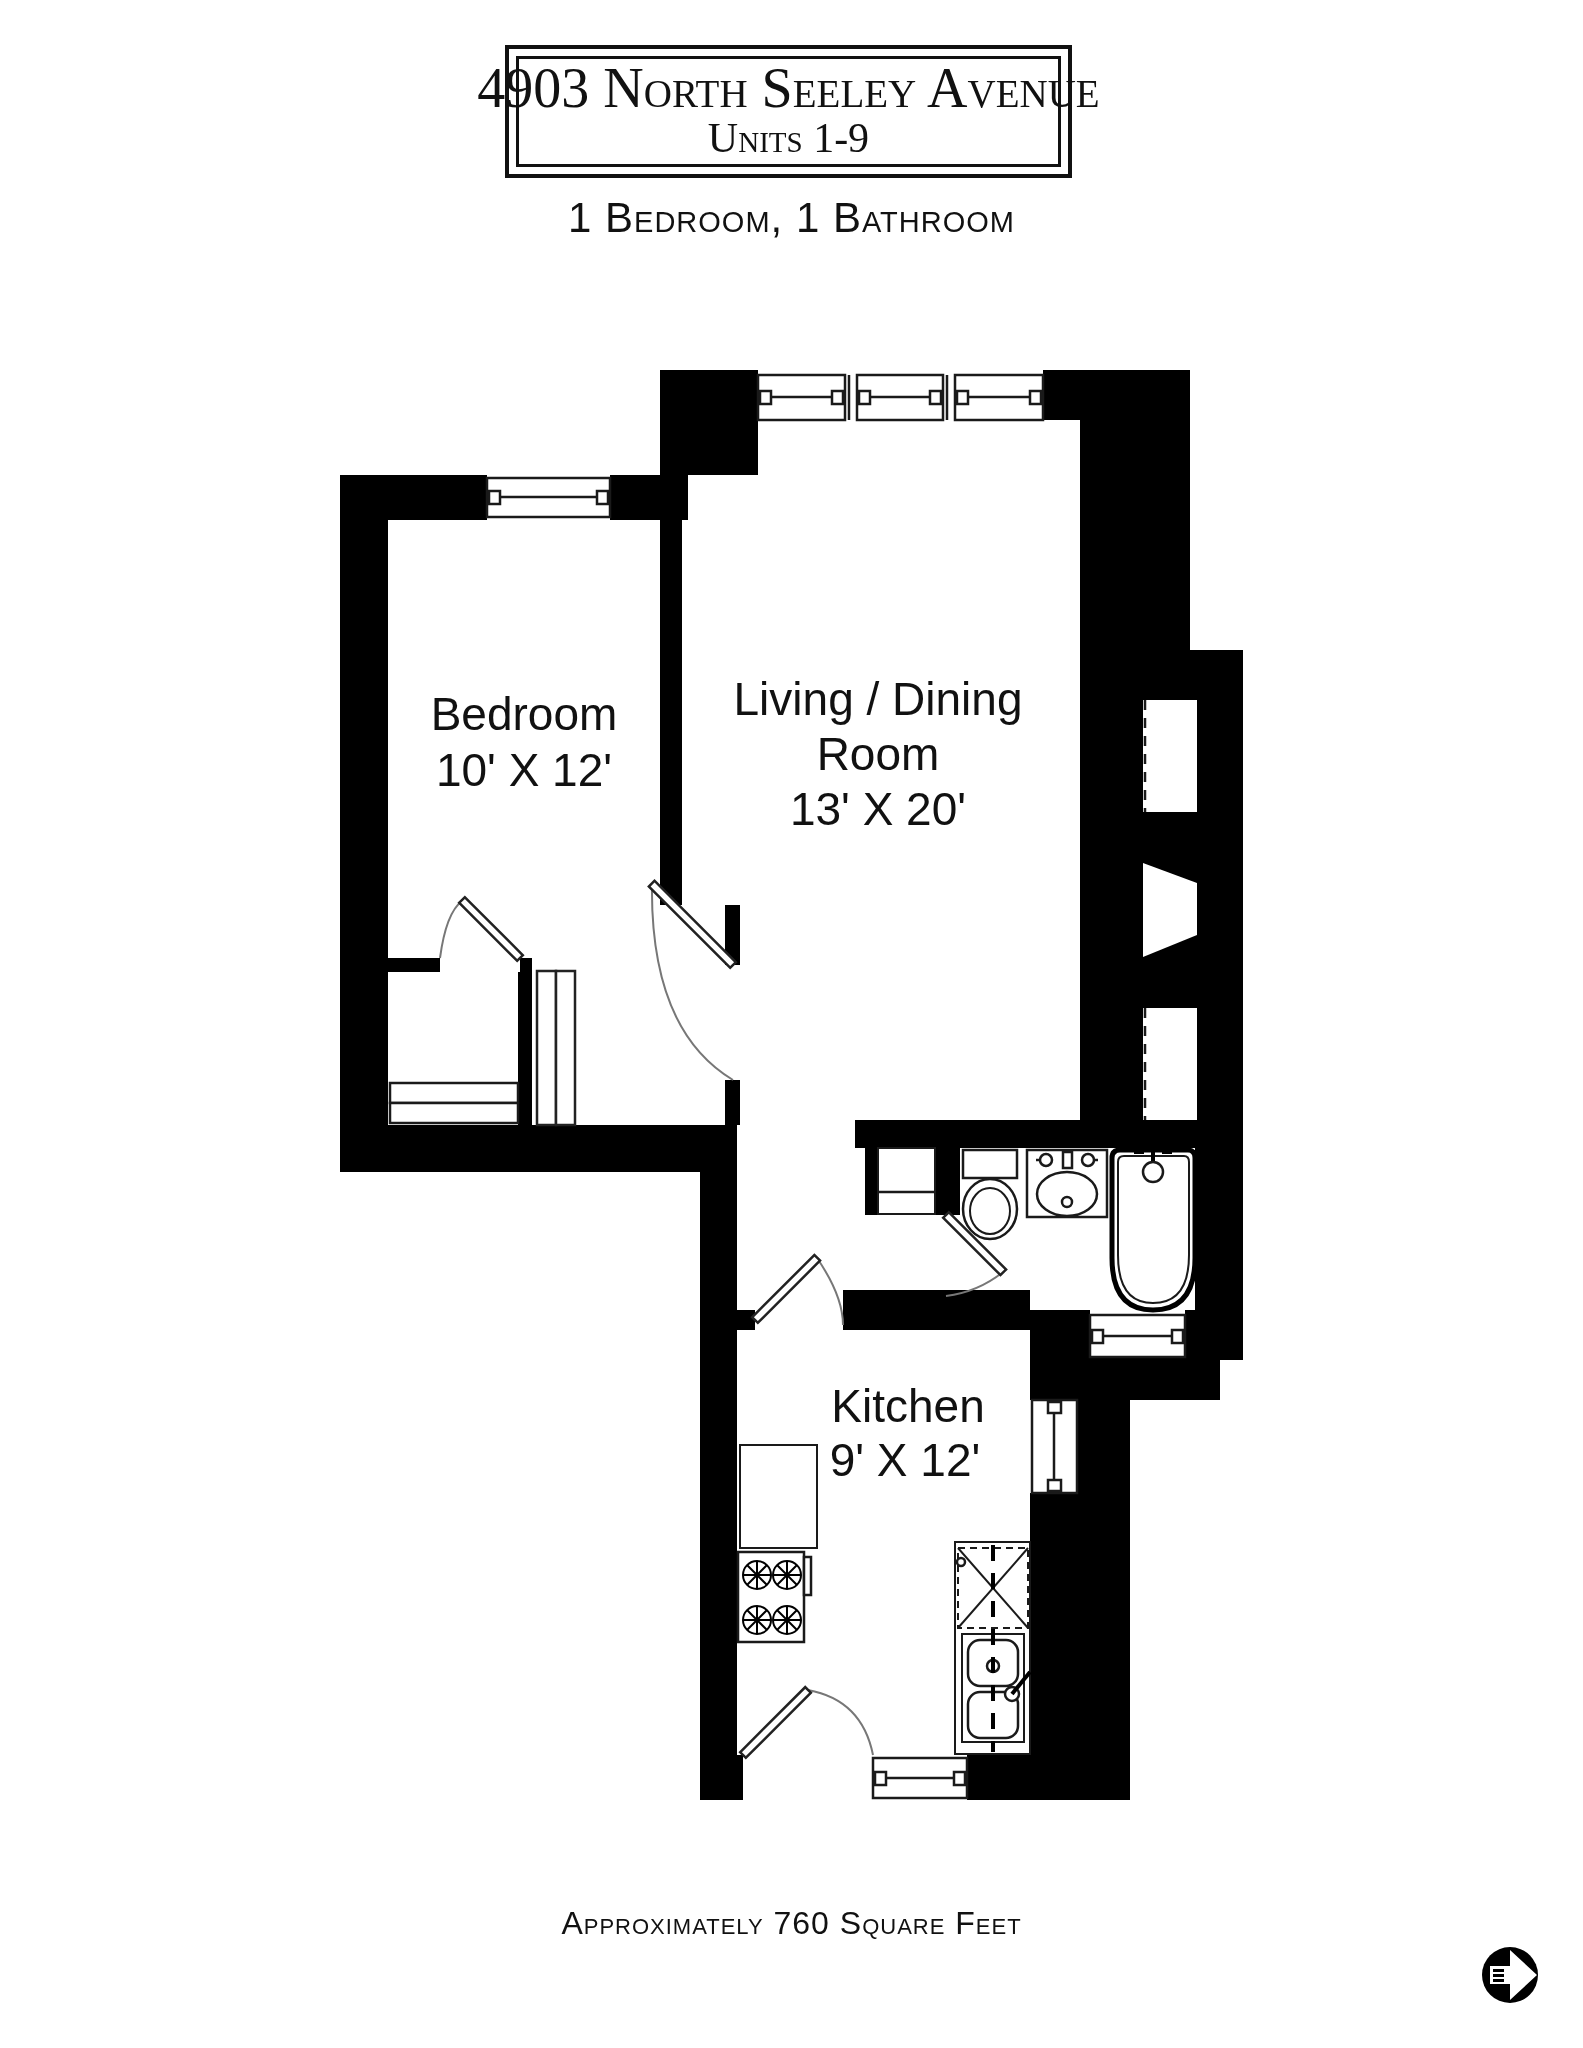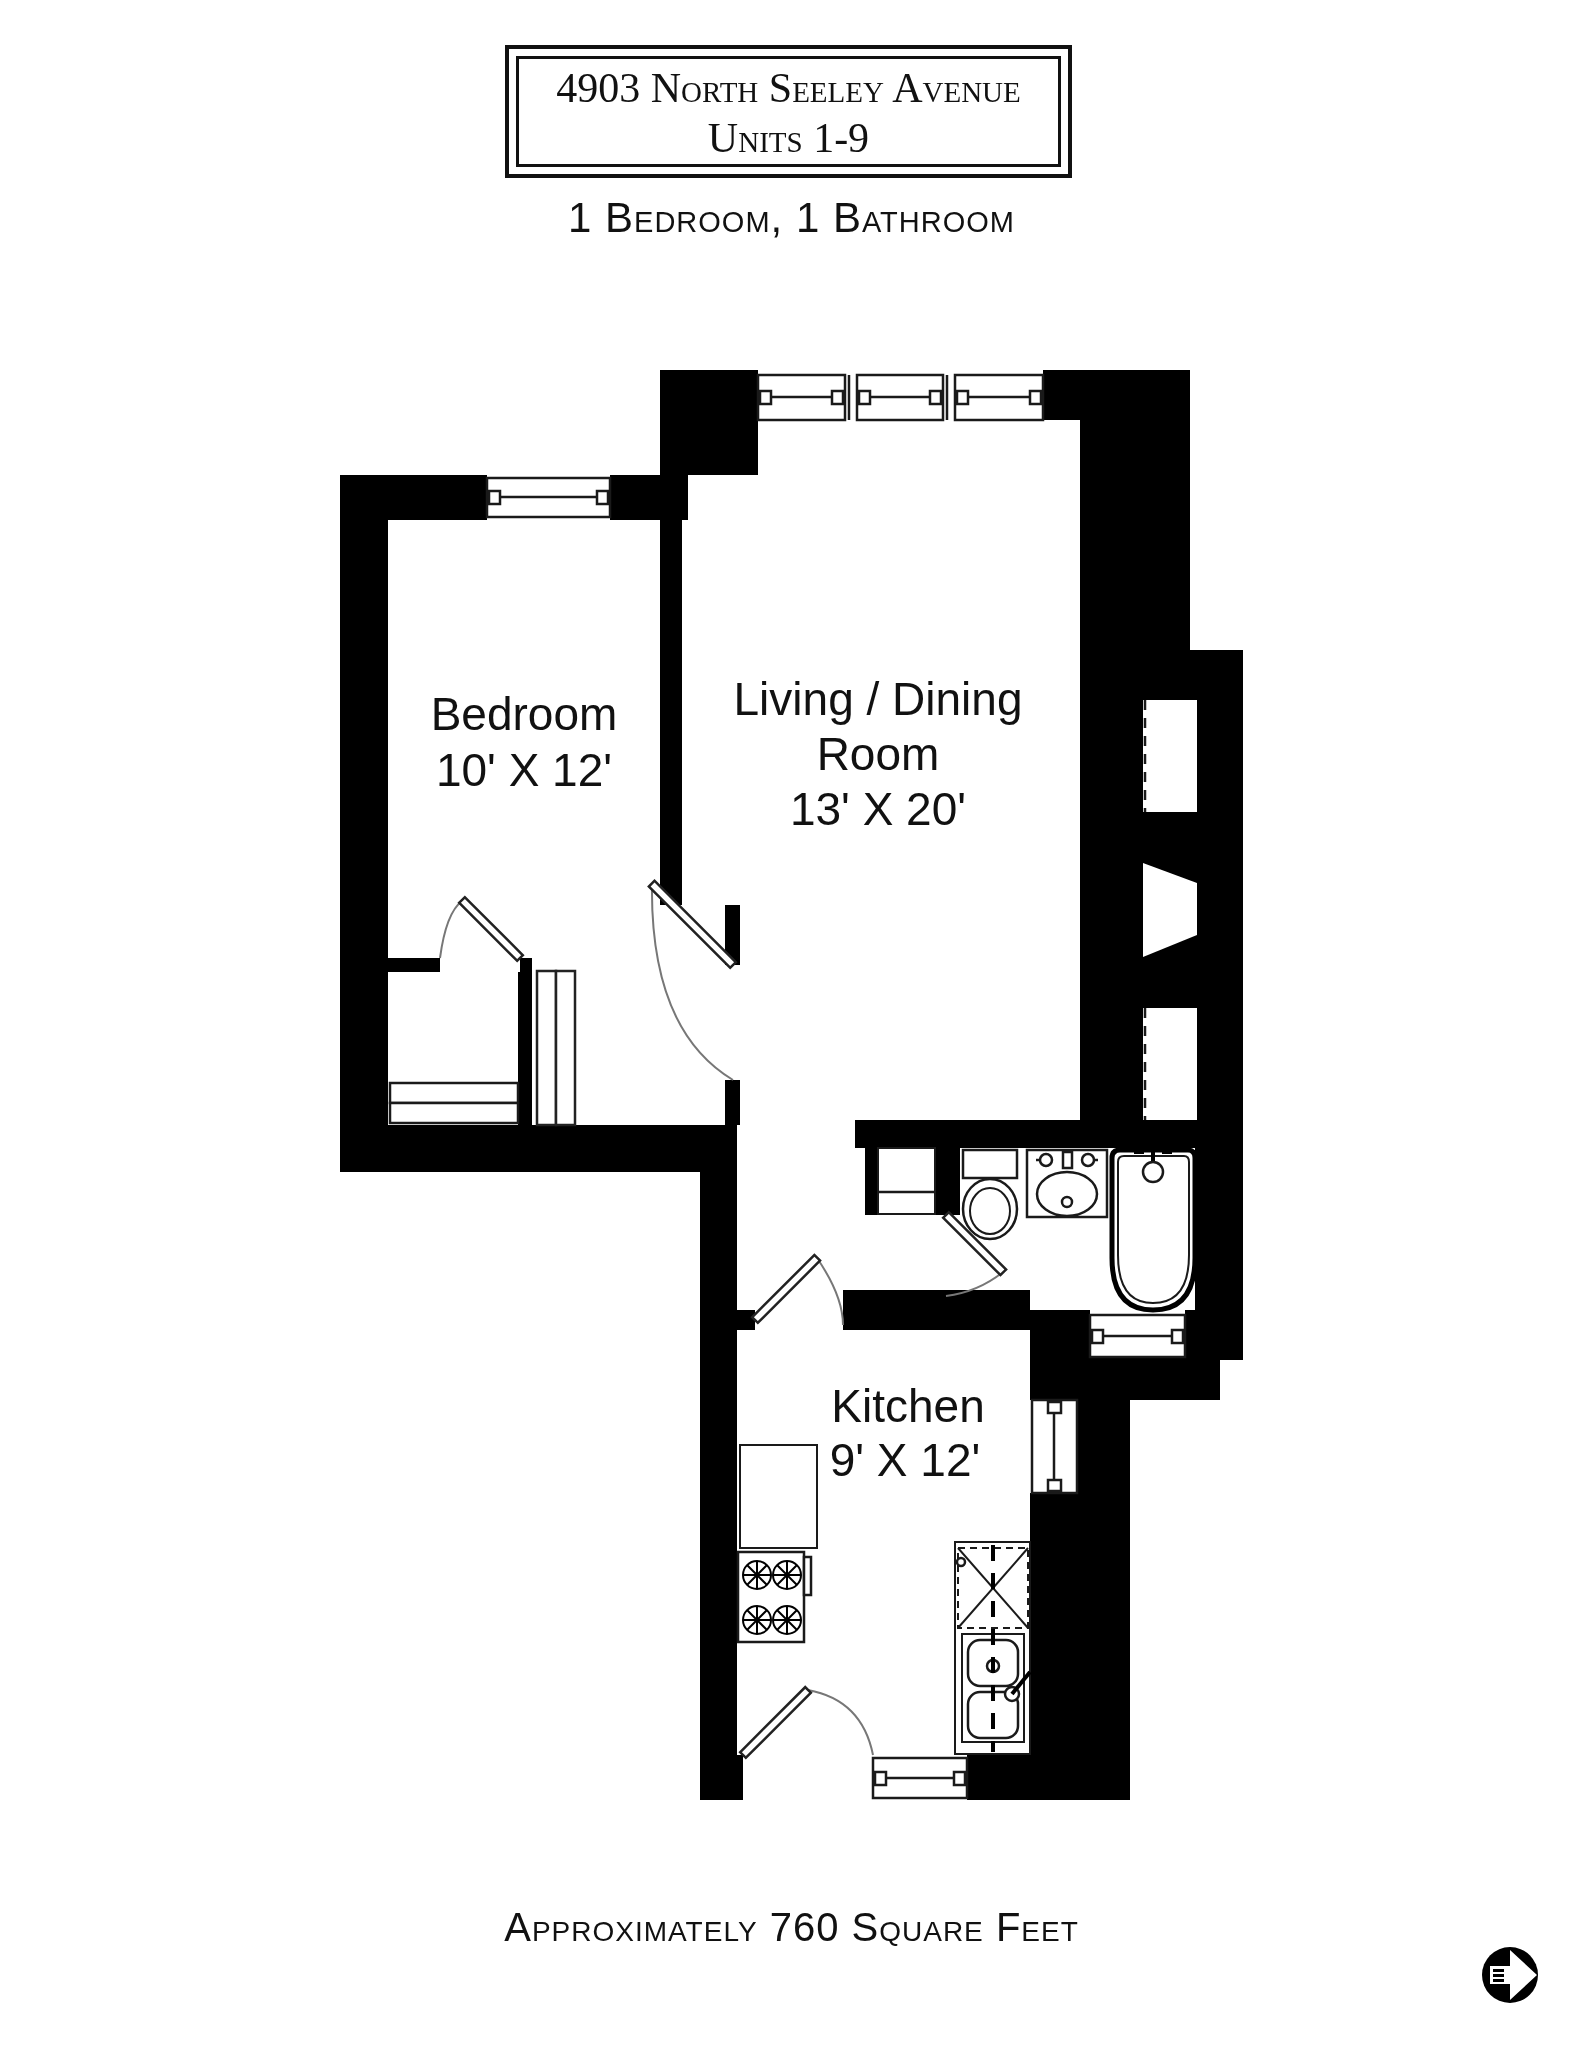--- a/index.html
+++ b/index.html
@@ -16,39 +16,39 @@
     border:4px solid #111;background:#fff;box-sizing:border-box;
   }
   .title-box-inner{
     position:absolute;left:7px;top:7px;right:7px;bottom:7px;
     border:3px solid #111;
     display:flex;flex-direction:column;align-items:center;justify-content:center;
   }
   .title-line1{
     font-family:"Liberation Serif", serif;
     font-variant:small-caps;
-    font-size:42px;line-height:52px;white-space:nowrap;
+    font-size:56px;line-height:52px;white-space:nowrap;
   }
   .title-line2{
     font-family:"Liberation Serif", serif;
     font-variant:small-caps;
     font-size:42px;line-height:48px;white-space:nowrap;
   }
   .subtitle{
     position:absolute;left:0;top:194px;width:1583px;
     text-align:center;
     font-variant:small-caps;
     font-size:42px;font-weight:normal;letter-spacing:1px;
   }
   .plan-svg{position:absolute;left:0;top:0;}
   .area-text{
     position:absolute;left:0;top:1905px;width:1583px;
     text-align:center;
     font-variant:small-caps;
-    font-size:40px;letter-spacing:1px;
+    font-size:32px;letter-spacing:1px;
   }
   .copyright{
     position:absolute;left:0;top:1982px;width:1583px;
     text-align:center;
     font-size:27px;color:#222;
   }
   .room-label{
     font-family:"Liberation Sans", sans-serif;
     font-size:46px;fill:#111;
   }

